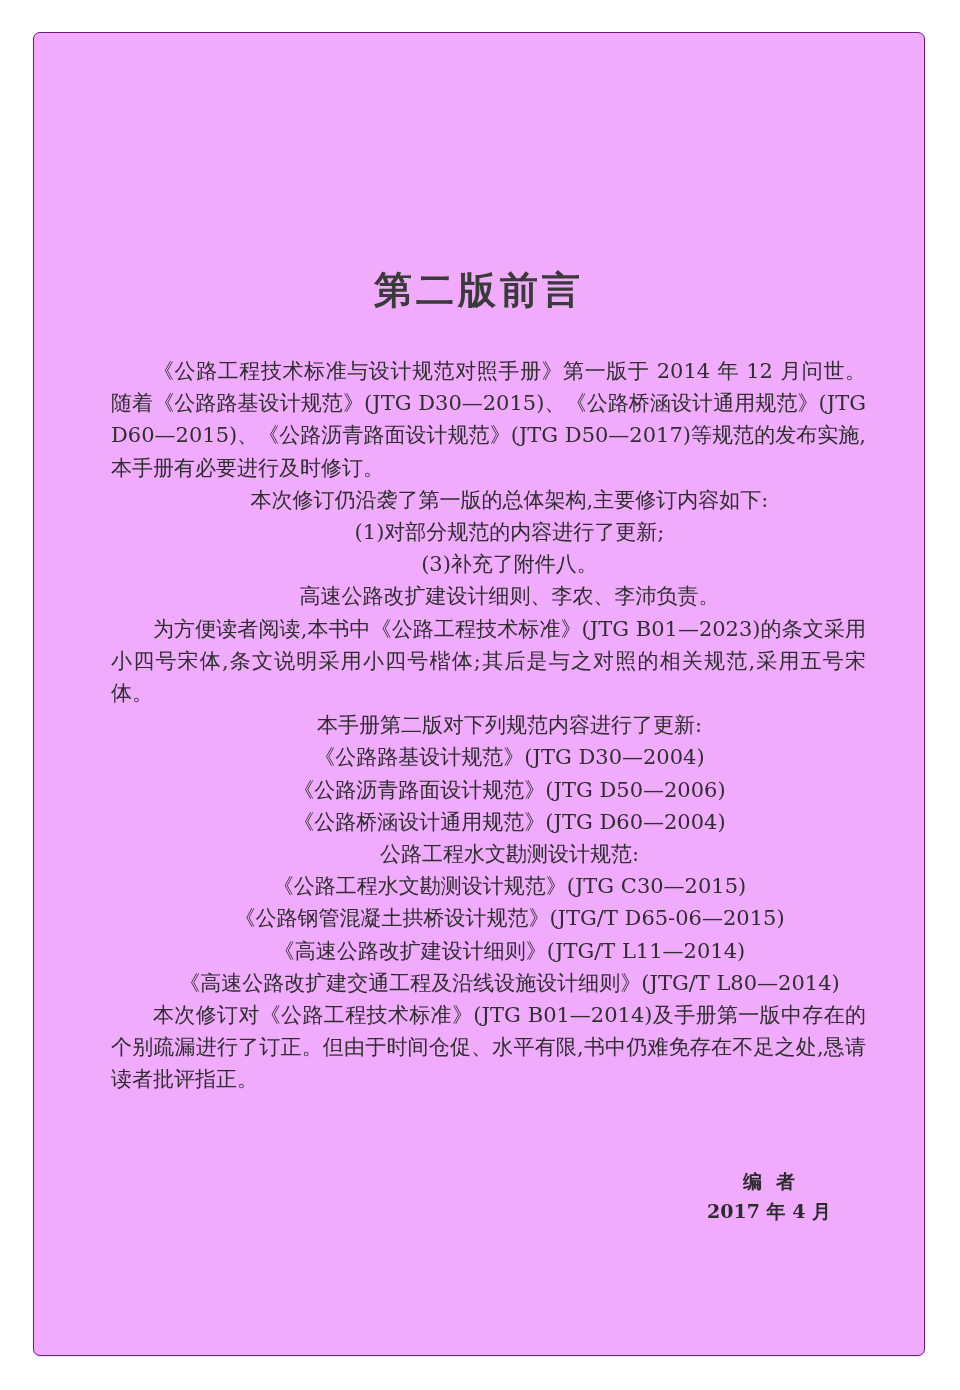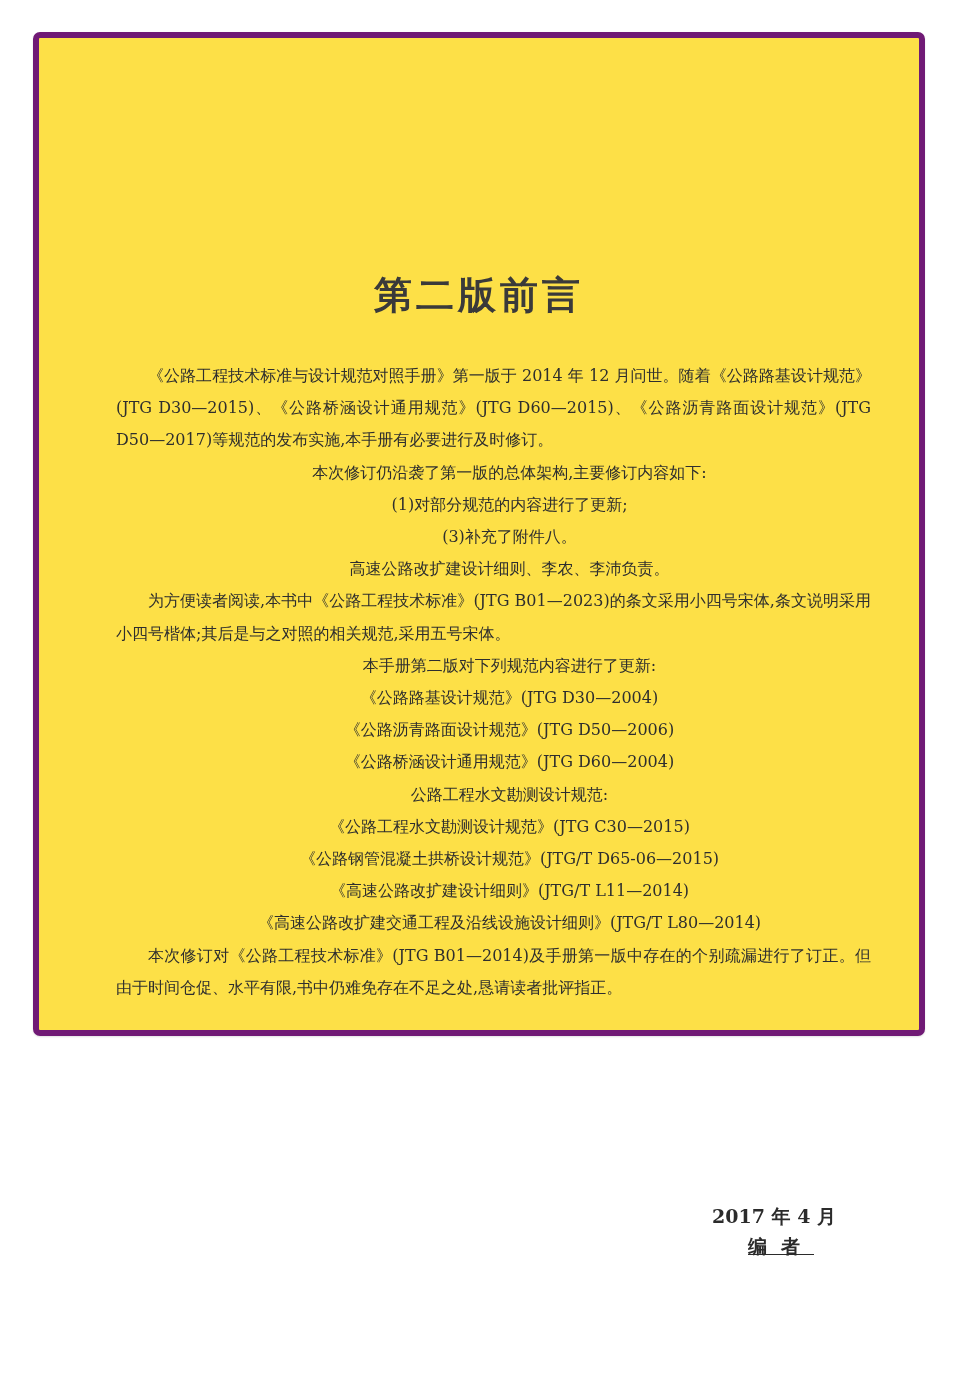--- a/index.html
+++ b/index.html
@@ -12,23 +12,23 @@
     height: 1390px;
     position: relative;
     overflow: hidden;
     font-family: "DejaVu Serif", "Liberation Serif", serif;
   }
   .page {
     position: absolute;
     left: 33px;
     top: 32px;
     width: 892px;
-    height: 1004px;
-    background: #fde047;
-    border: 6px solid #701a75;
+    height: 1324px;
+    background: #f0abfc;
+    border: 1px solid #701a75;
     border-radius: 7px;
     box-shadow: 0 1px 2px rgba(0,0,0,0.12);
     box-sizing: border-box;
   }
   .title {
     position: absolute;
     left: 0;
     right: 0;
     top: 232px;
     text-align: center;
@@ -39,21 +39,21 @@
     color: #3a3a3a;
     height: 50px;
     line-height: 50px;
   }
   .body {
     position: absolute;
     left: 77px;
     top: 322px;
     width: 755px;
     color: #2e2e2e;
-    font-size: 16px;
+    font-size: 21px;
     line-height: 32.2px;
   }
   .para {
     margin: 0;
     text-indent: 2em;
     text-align: justify;
     text-align-last: left;
   }
   .item {
     margin: 0;
@@ -64,25 +64,24 @@
   .signature {
     position: absolute;
     left: 640px;
     width: 190px;
     text-align: center;
     color: #2b2b2b;
     font-weight: bold;
     font-size: 19px;
   }
   .sig-role {
-    top: 1196px;
+    top: 1136px;
     letter-spacing: 14px;
     padding-left: 14px;
     box-sizing: border-box;
-    text-decoration: underline;
   }
   .sig-date {
     top: 1166px;
   }
 </style>
 </head>
 <body>
 
 <div class="page">
   <div class="title">第二版前言</div>

